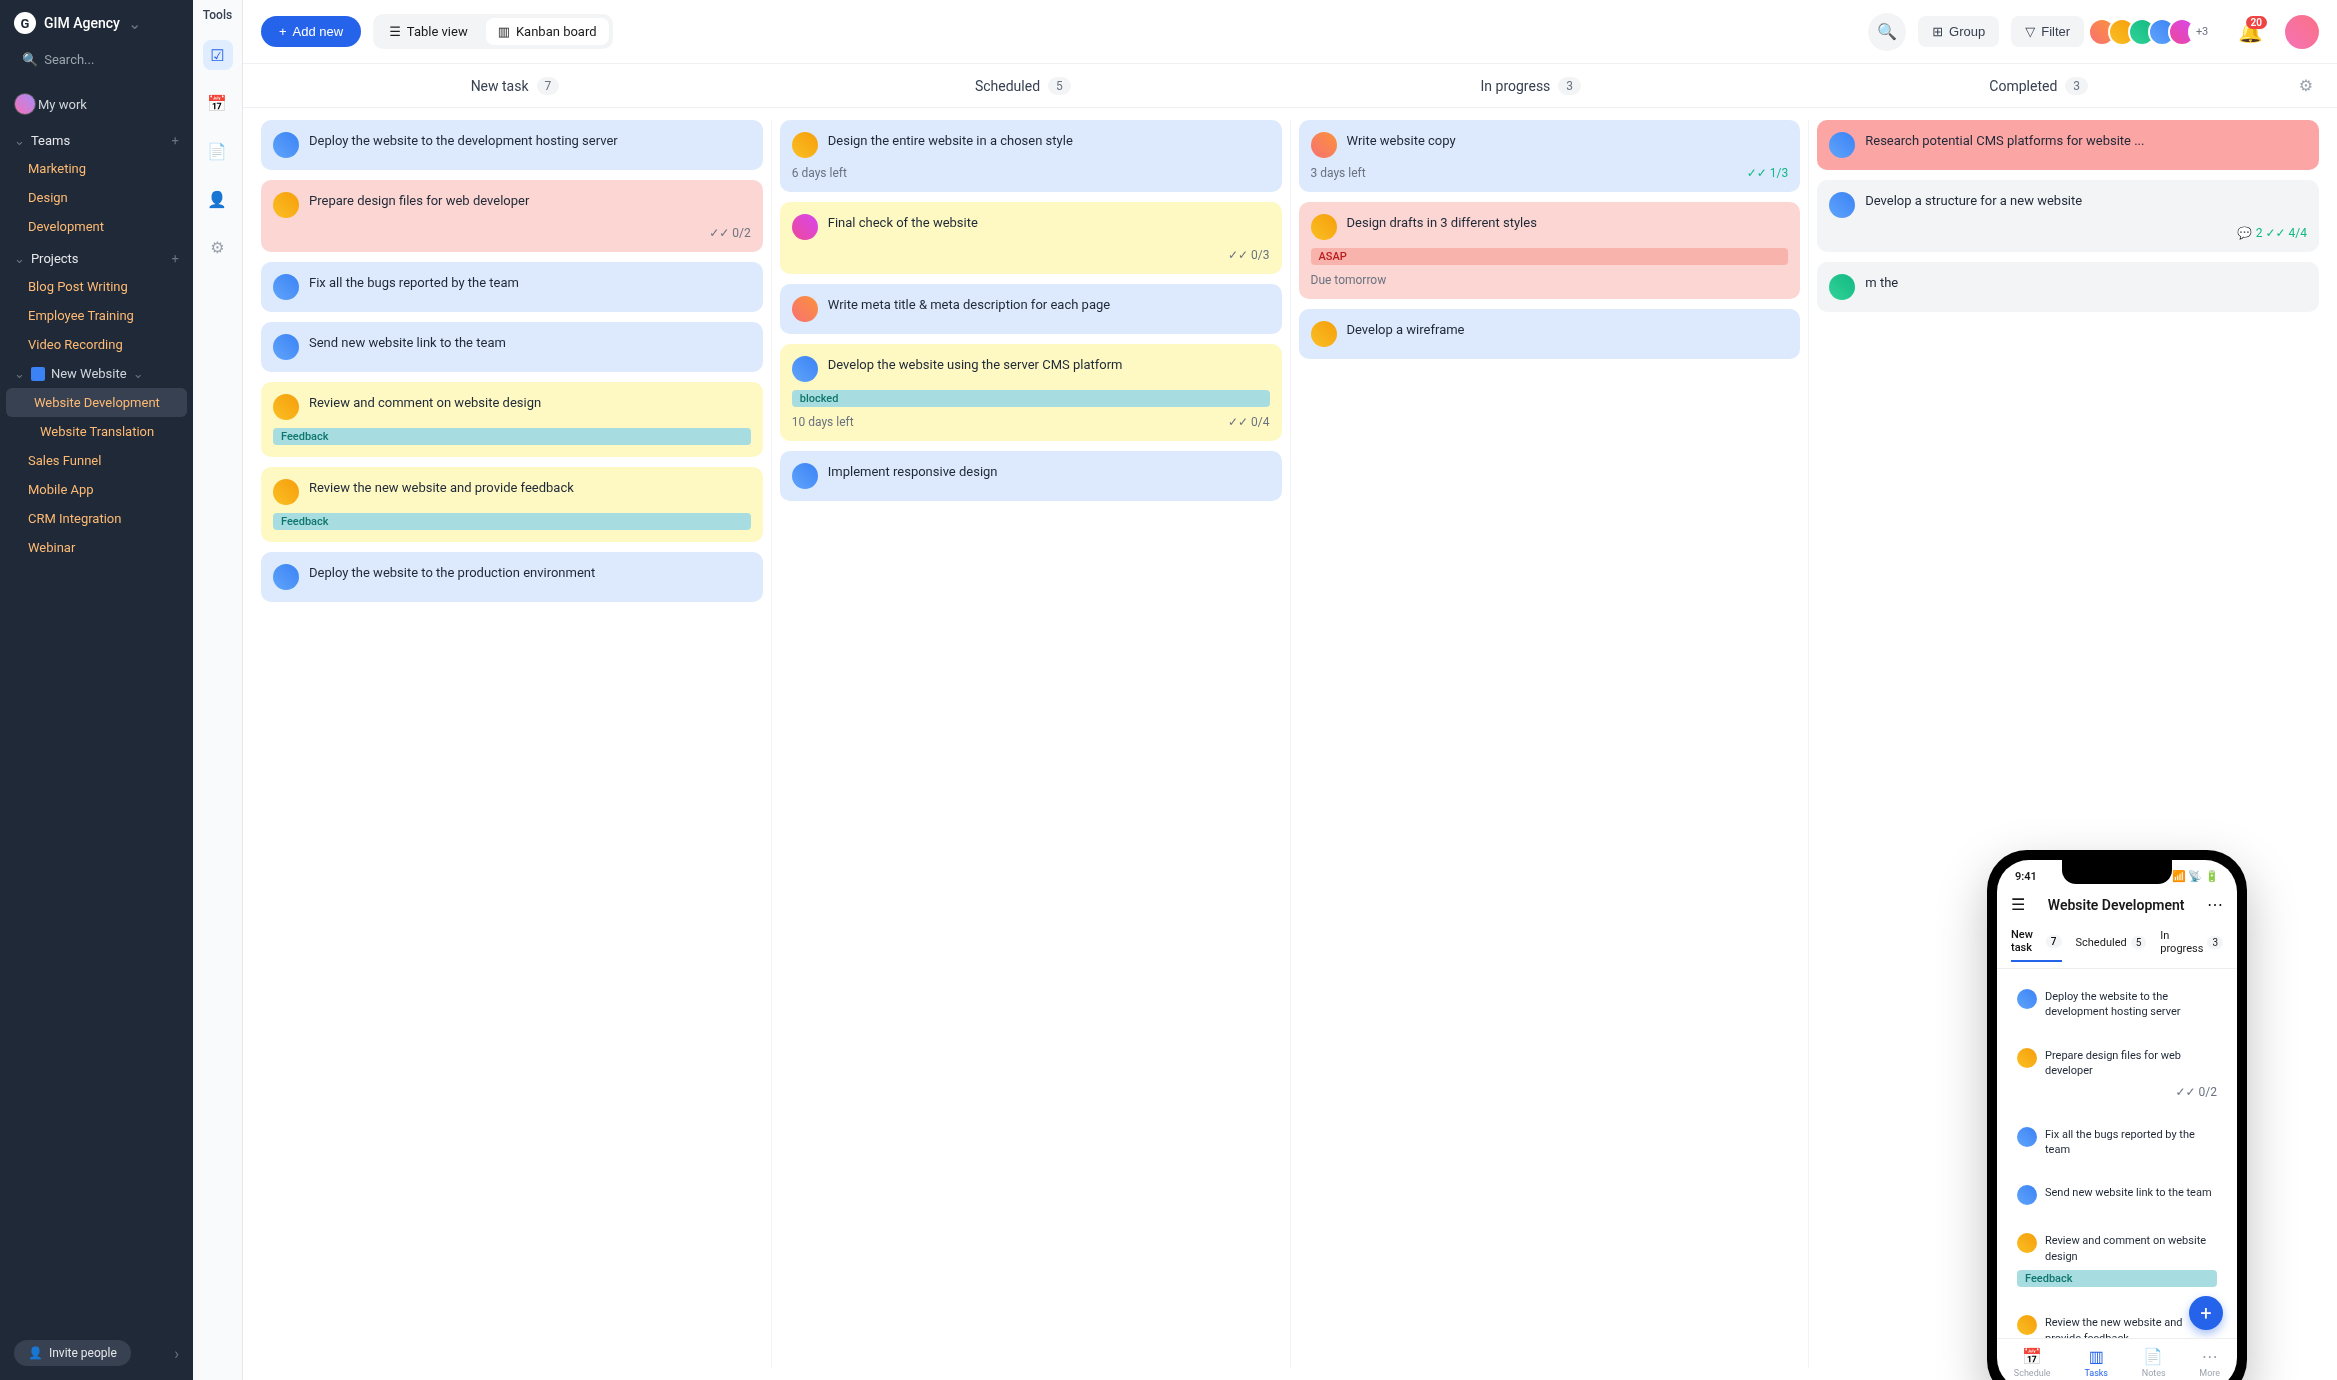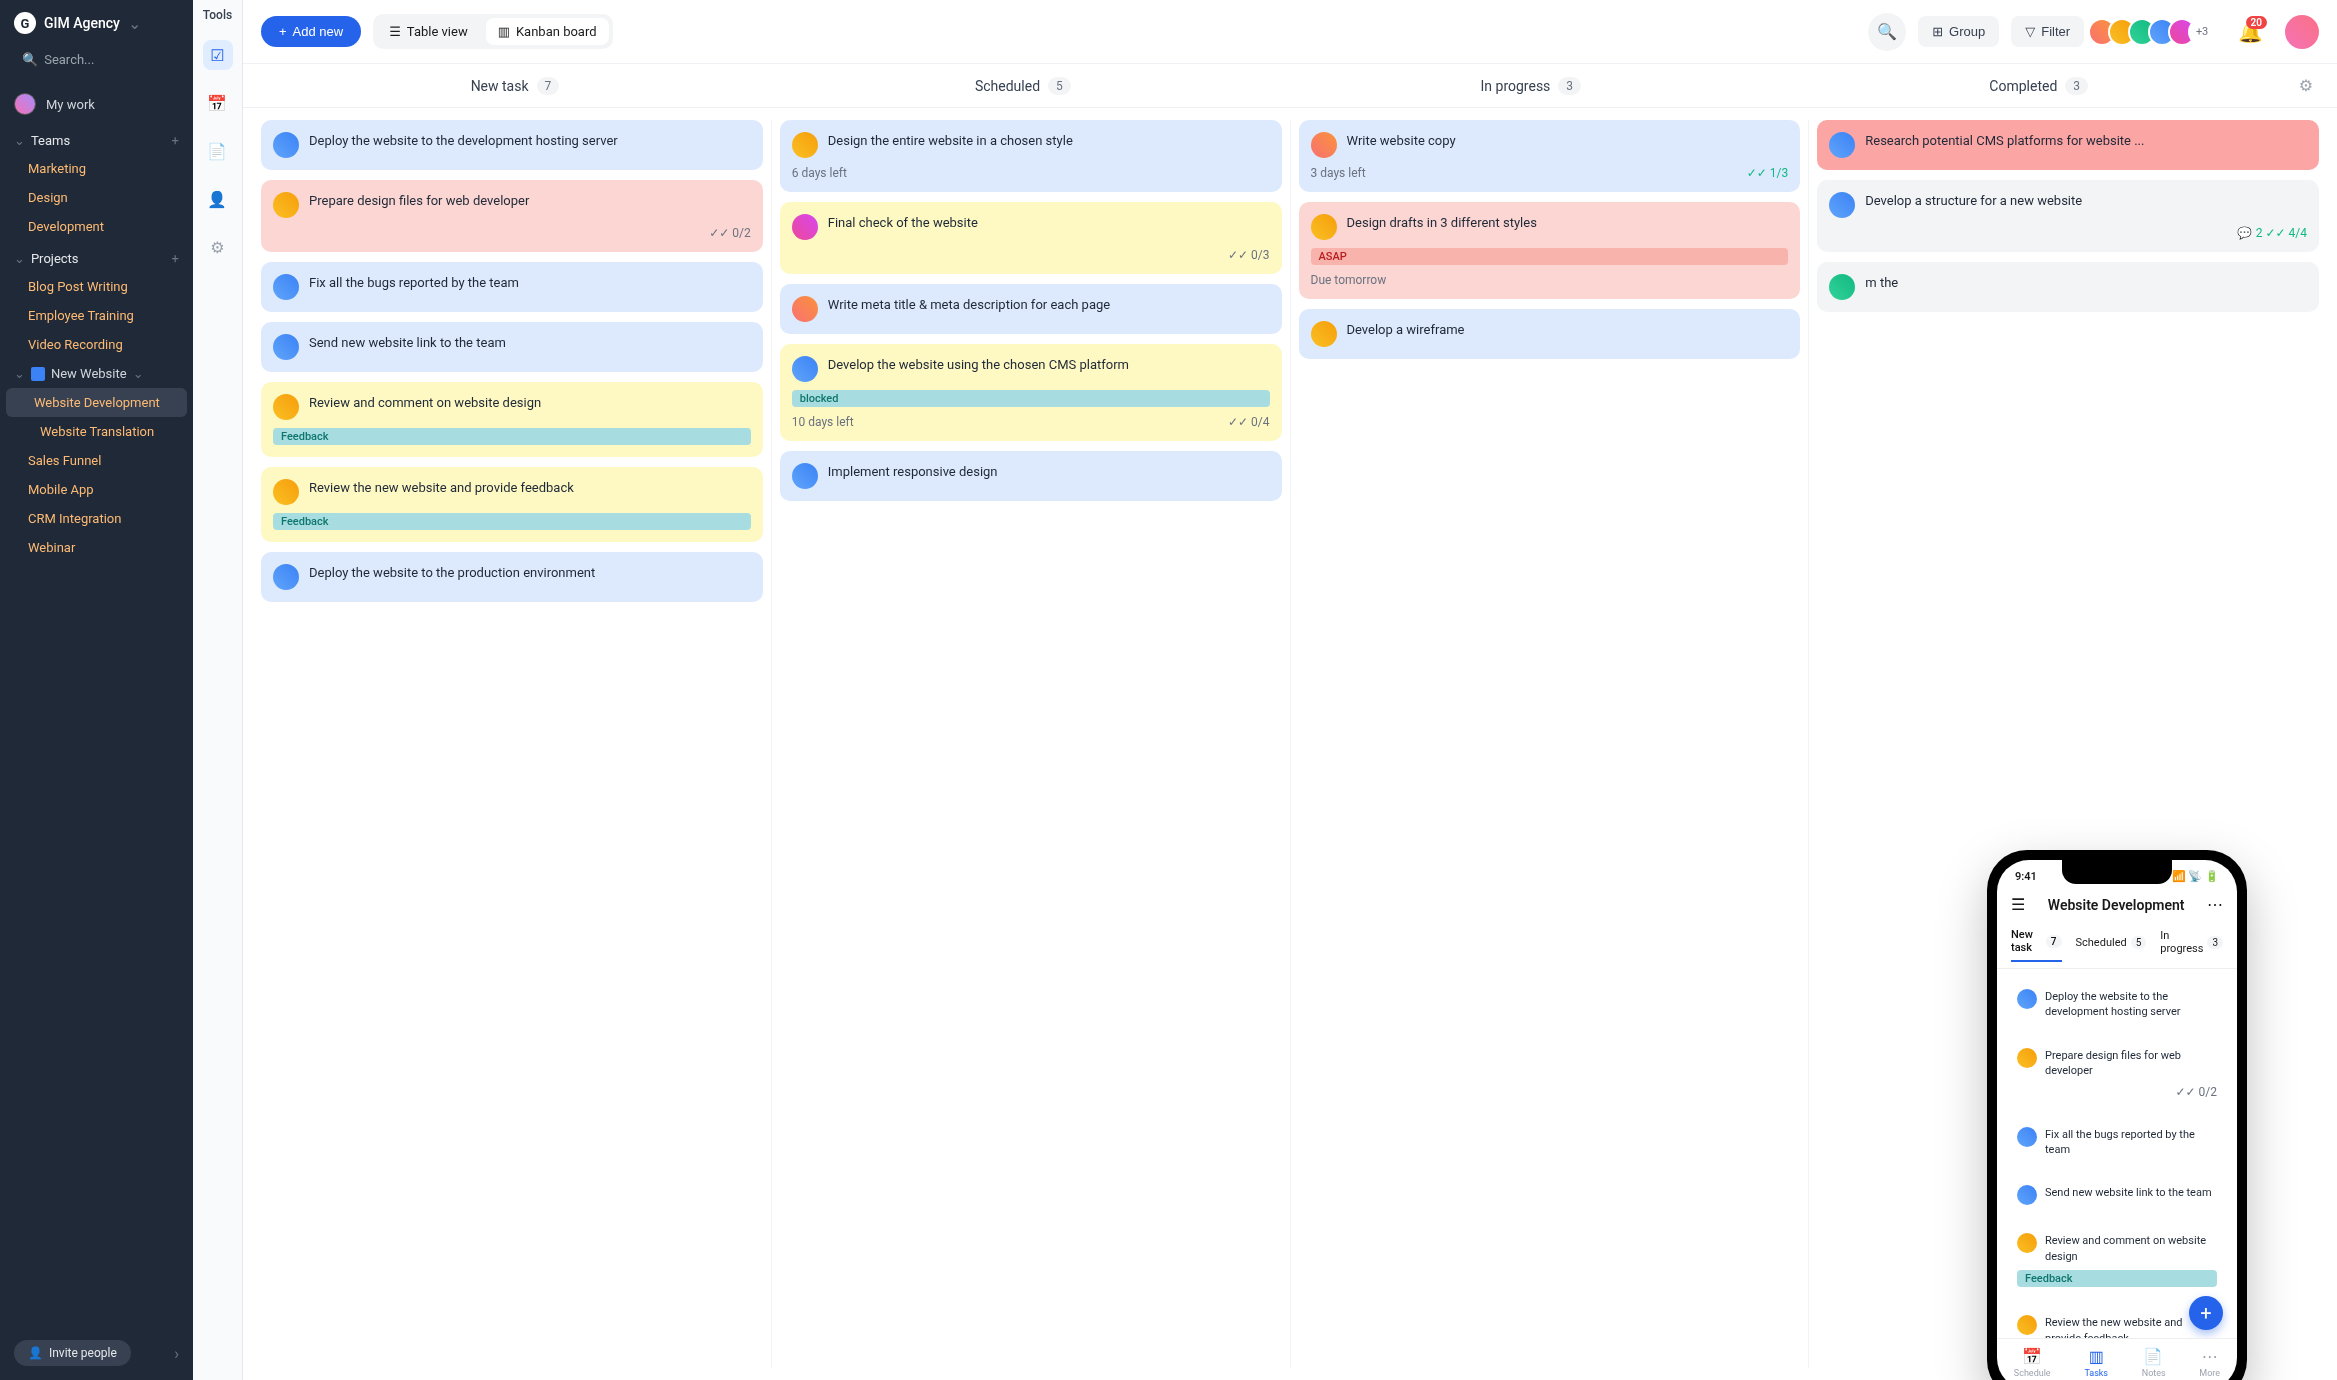--- a/index.html
+++ b/index.html
@@ -5,21 +5,21 @@
 * { box-sizing: border-box; margin: 0; padding: 0; }
 body { font-family: -apple-system, BlinkMacSystemFont, 'Segoe UI', Roboto, sans-serif; background: #fff; color: #1a1a1a; overflow: hidden; }
 .app { display: flex; height: 100vh; width: 100vw; }
 
 
 .sidebar { width: 193px; background: #1f2937; color: #d1d5db; display: flex; flex-direction: column; }
 .sb-header { display: flex; align-items: center; padding: 12px 14px; gap: 8px; }
 .sb-logo { width: 22px; height: 22px; border-radius: 50%; background: #fff; color: #1f2937; display: flex; align-items: center; justify-content: center; font-weight: 700; font-size: 13px; }
 .sb-agency { font-size: 14px; font-weight: 500; color: #fff; }
 .sb-search { margin: 0 12px 12px; padding: 6px 10px; border-radius: 6px; display: flex; align-items: center; gap: 6px; color: #9ca3af; font-size: 13px; }
-.sb-item { display: flex; align-items: center; padding: 8px 14px; gap: 10px; font-size: 13px; cursor: pointer; }
+.sb-item { display: flex; align-items: center; padding: 8px 14px; gap: 2px; font-size: 13px; cursor: pointer; }
 .sb-avatar { width: 22px; height: 22px; border-radius: 50%; background: linear-gradient(45deg,#f472b6,#a78bfa); border: 1px solid #555; }
 .sb-section { display: flex; align-items: center; justify-content: space-between; padding: 10px 14px 6px; font-size: 13px; color: #e5e7eb; }
 .sb-section .left { display: flex; align-items: center; gap: 6px; }
 .sb-link { padding: 7px 14px 7px 28px; font-size: 13px; cursor: pointer; color: #fdba74; }
 .sb-link.sub2 { padding-left: 40px; }
 .sb-link.active { background: #374151; border-radius: 6px; margin: 0 6px; padding-left: 28px; }
 .sb-proj-row { display: flex; align-items: center; gap: 6px; padding: 7px 14px 7px 14px; font-size: 13px; }
 .folder-icon { width: 14px; height: 14px; background:#3b82f6; border-radius:2px; }
 .sb-footer { margin-top: auto; padding: 14px; display:flex; align-items:center; justify-content:space-between; }
 .invite-btn { background:#374151; border-radius:16px; padding:6px 14px; font-size:12px; display:flex; gap:6px; align-items:center; color:#e5e7eb; cursor:pointer;}
@@ -302,21 +302,21 @@
           </div>
           <div class="card blue">
             <div class="card-row">
               <div class="card-av av1"></div>
               <div class="card-title">Write meta title &amp; meta description for each page</div>
             </div>
           </div>
           <div class="card teal">
             <div class="card-row">
               <div class="card-av av4"></div>
-              <div class="card-title">Develop the website using the chosen CMS platform</div>
+              <div class="card-title">Develop the website using the server CMS platform</div>
             </div>
             <span class="tag blocked">blocked</span>
             <div class="card-meta">
               <span>10 days left</span>
               <span class="checks">✓✓ 0/4</span>
             </div>
           </div>
           <div class="card blue">
             <div class="card-row">
               <div class="card-av av4"></div>

